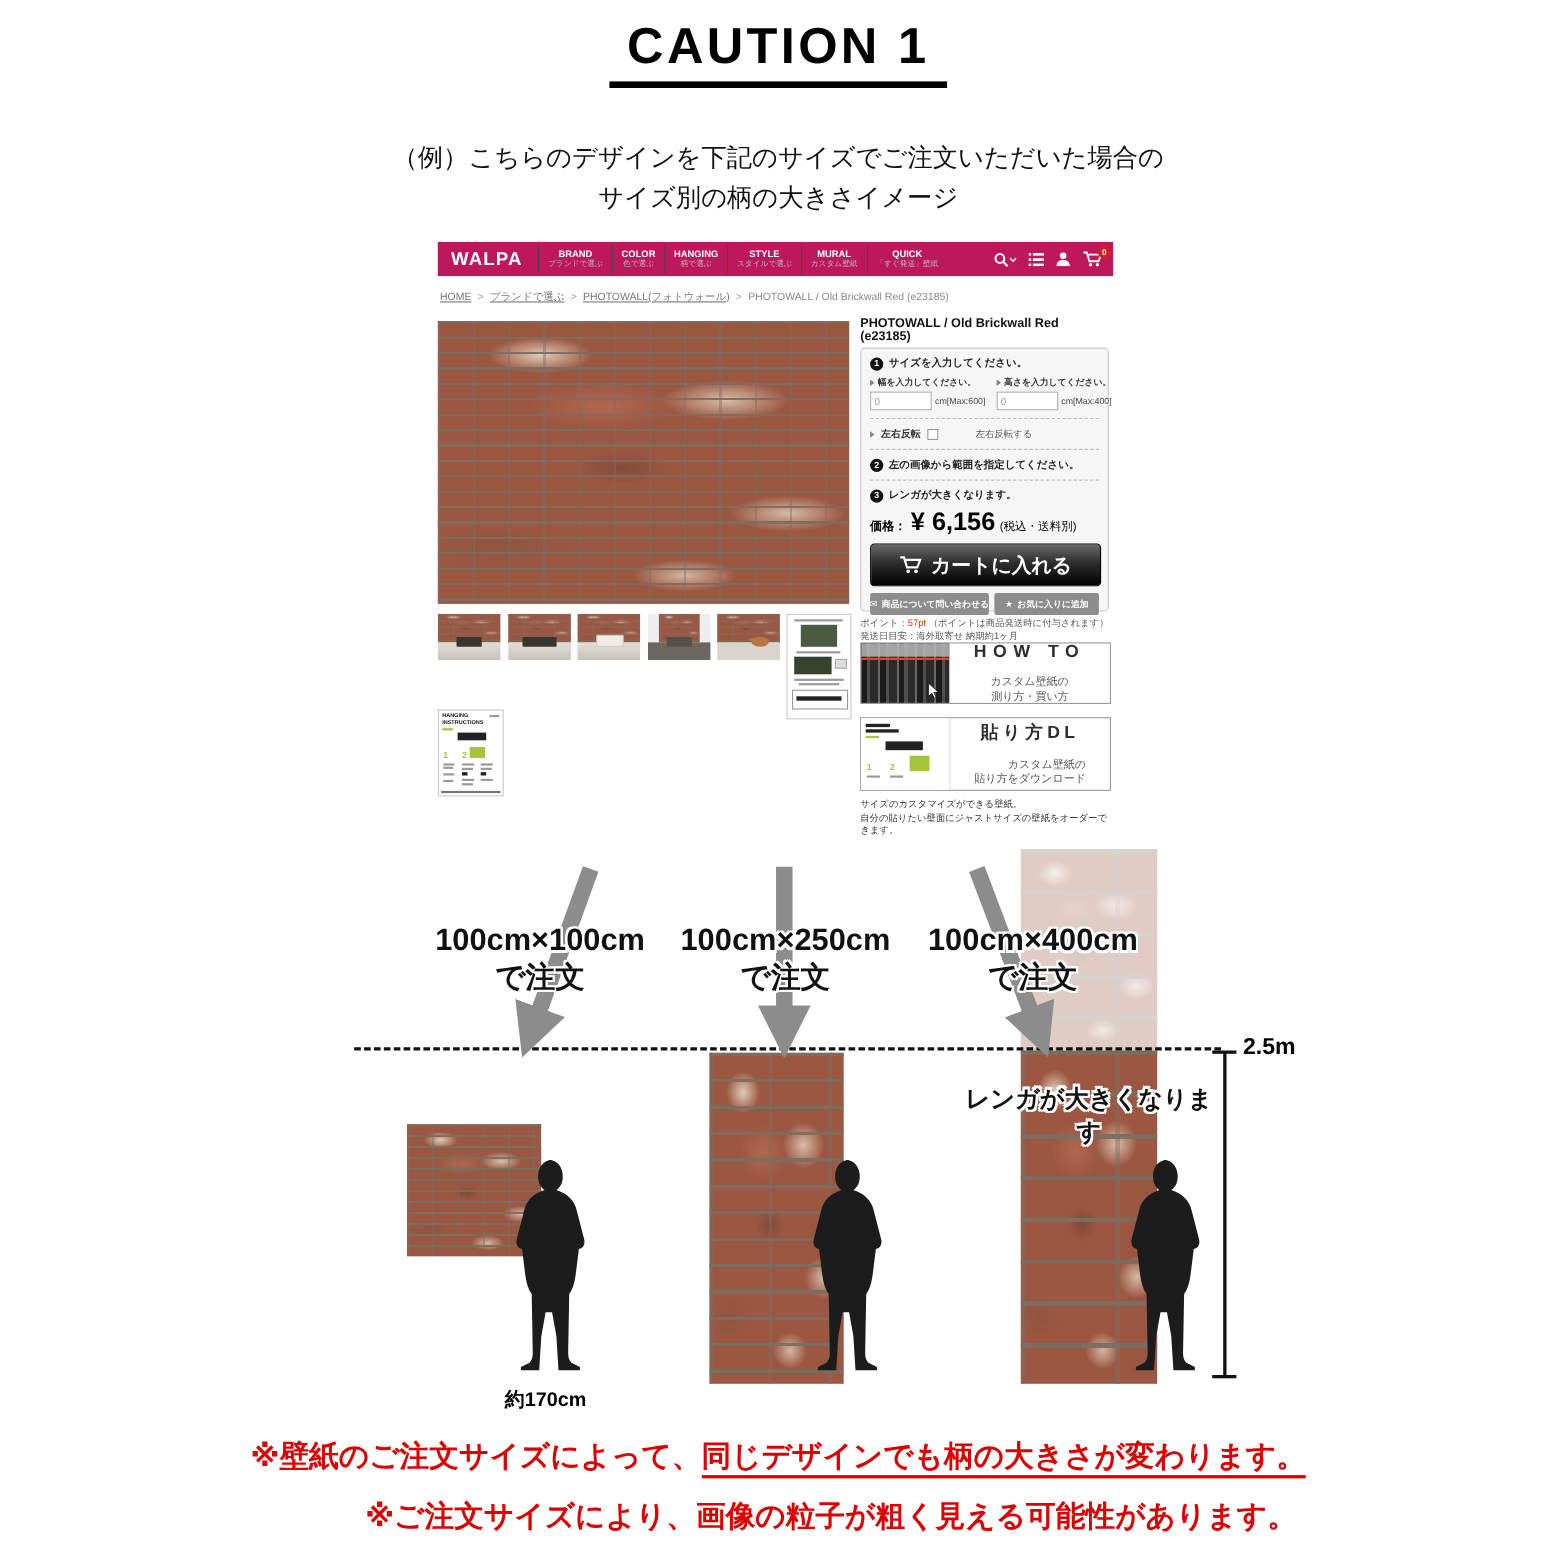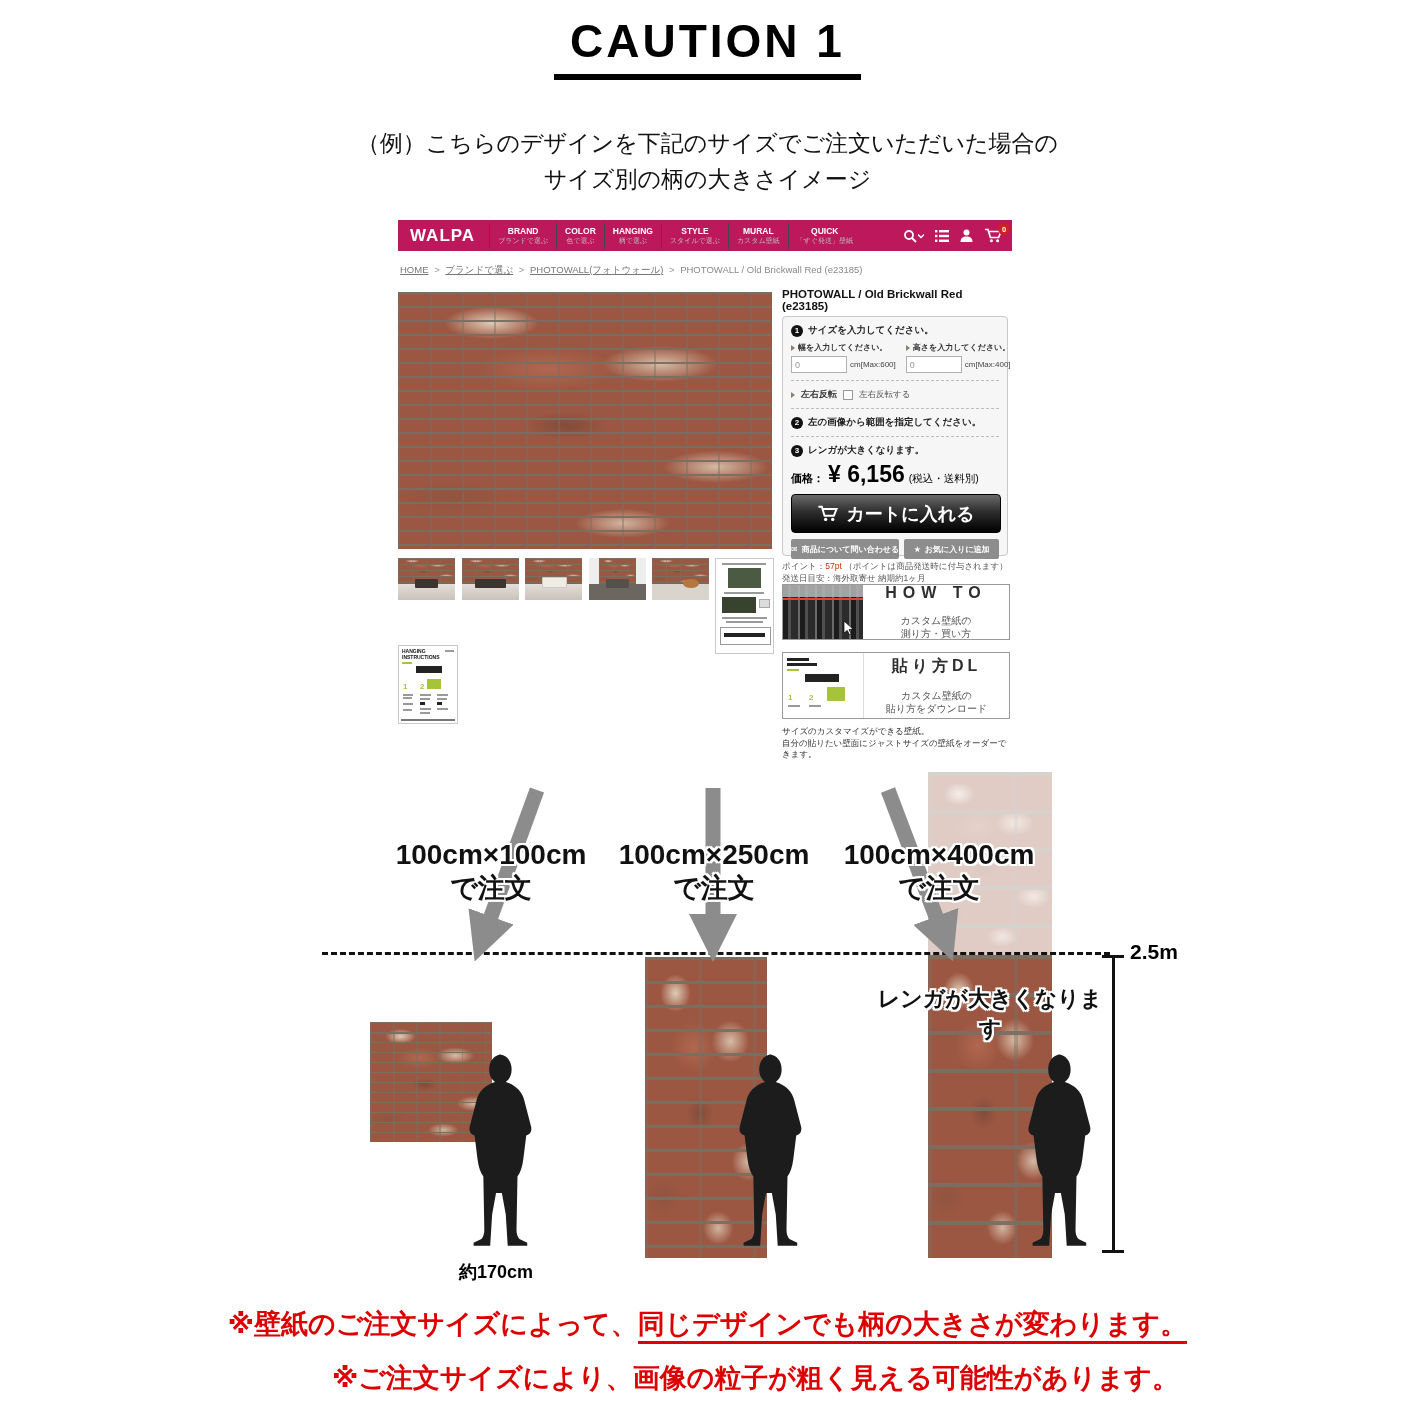--- a/index.html
+++ b/index.html
@@ -67,41 +67,41 @@
   .fieldrow{display:flex;gap:10px;margin-top:5px;}
   .fgroup{flex:1;}
   .flabel{display:flex;align-items:center;gap:3px;font-size:8px;font-weight:700;color:#333;white-space:nowrap;}
   .tri{width:0;height:0;border-left:4px solid #8a7f72;border-top:3px solid transparent;border-bottom:3px solid transparent;display:inline-block;}
   .inrow{display:flex;align-items:center;gap:3px;margin-top:3px;}
   .inbox{width:48px;height:15px;border:1px solid #b0b0b0;background:#fff;font-size:9px;color:#999;padding:0 3px;}
   .unit{font-size:8px;color:#444;}
   .dashline{border-top:1px dashed #bdbdbd;margin:7px 0;}
   .fliprow{display:flex;align-items:center;gap:6px;font-size:9px;font-weight:700;color:#333;}
   .cbx{width:8px;height:8px;border:1px solid #999;background:#fff;display:inline-block;}
-  .cbx-label{font-size:8.5px;font-weight:400;color:#555;}
+  .cbx-label{font-size:8.5px;font-weight:400;color:#555;margin-left:28px;}
   .pricerow{margin-top:4px;display:flex;align-items:baseline;gap:4px;}
   .price-label{font-size:11px;font-weight:700;}
   .price-val{font-size:23px;font-weight:800;letter-spacing:0;}
   .price-suffix{font-size:10.5px;font-weight:400;}
   .cart-btn{margin-top:6px;width:100%;height:37px;border:1px solid #000;border-radius:4px;
       background:linear-gradient(180deg,#6a6a6a 0%,#2e2e2e 45%,#000 100%);
       color:#fff;font-size:18px;font-weight:800;display:flex;align-items:center;justify-content:center;gap:8px;cursor:pointer;}
   .mini-btn-row{display:flex;gap:5px;margin-top:6px;}
   .mini-btn{flex:1;height:20px;background:#8d8d8d;border-radius:2px;color:#fff;font-size:8px;font-weight:700;
       display:flex;align-items:center;justify-content:center;gap:4px;cursor:pointer;white-space:nowrap;}
   .pinfo{position:absolute;left:0;width:228px;font-size:8.5px;color:#555;white-space:nowrap;}
   .pts{color:#cc3300;}
   .info-box{position:absolute;left:0;width:226px;border:1px solid #9a9a9a;background:#fff;display:flex;cursor:pointer;}
   .forest{width:80px;align-self:stretch;position:relative;overflow:hidden;
       background:repeating-linear-gradient(90deg,#1c1c1c 0 5px,#4f4f4f 5px 8px,#2b2b2b 8px 15px,#6a6a6a 15px 17px);}
   .forest-top{position:absolute;left:0;top:0;right:0;height:12px;background:#b9b9b9;opacity:.85;}
   .redline{position:absolute;left:0;top:13px;right:0;height:2px;background:#e0452f;}
   .box-text{flex:1;display:flex;flex-direction:column;align-items:center;justify-content:center;}
   .box-title{font-size:16px;font-weight:800;letter-spacing:6px;color:#2e2e2e;white-space:nowrap;}
-  .box-sub{font-size:10px;color:#555;line-height:13px;text-align:center;margin-top:12px;}
+  .box-sub{font-size:10px;color:#555;line-height:13px;text-align:right;margin-top:12px;}
   .dl-img{width:80px;align-self:stretch;position:relative;background:#fff;border-right:1px solid #ddd;overflow:hidden;}
   .desc{position:absolute;left:0;width:228px;font-size:8.5px;color:#333;line-height:11.5px;}
 
   
   #arrows{left:0;top:0;width:1415px;height:1415px;pointer-events:none;z-index:4;}
   .size-label{z-index:5;text-align:center;font-weight:800;color:#111;
       text-shadow:-2px -2px 0 #fff,2px -2px 0 #fff,-2px 2px 0 #fff,2px 2px 0 #fff,0 -2px 0 #fff,0 2px 0 #fff,-2px 0 0 #fff,2px 0 0 #fff;}
   .size-l1{font-size:28px;line-height:34px;}
   .size-l2{font-size:27px;line-height:33px;}
   .dash-line{left:322px;top:952px;width:788px;border-top:3px dashed #111;z-index:3;}

